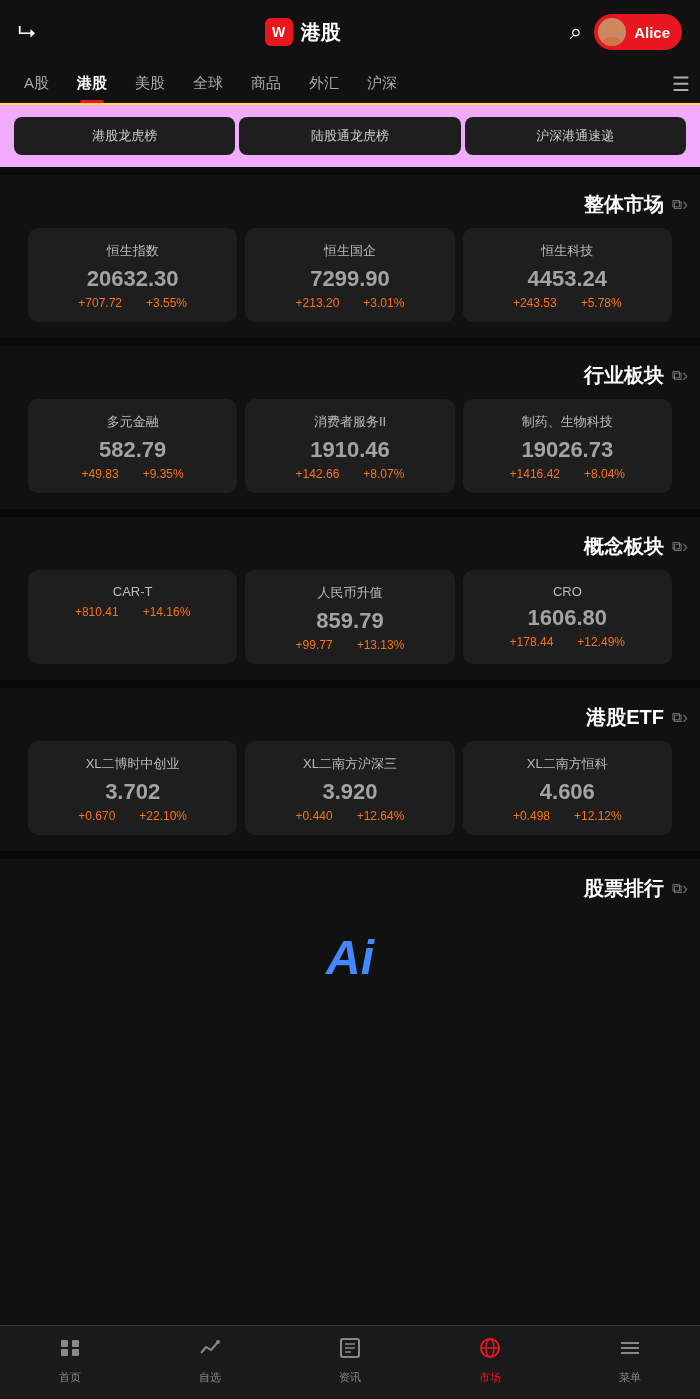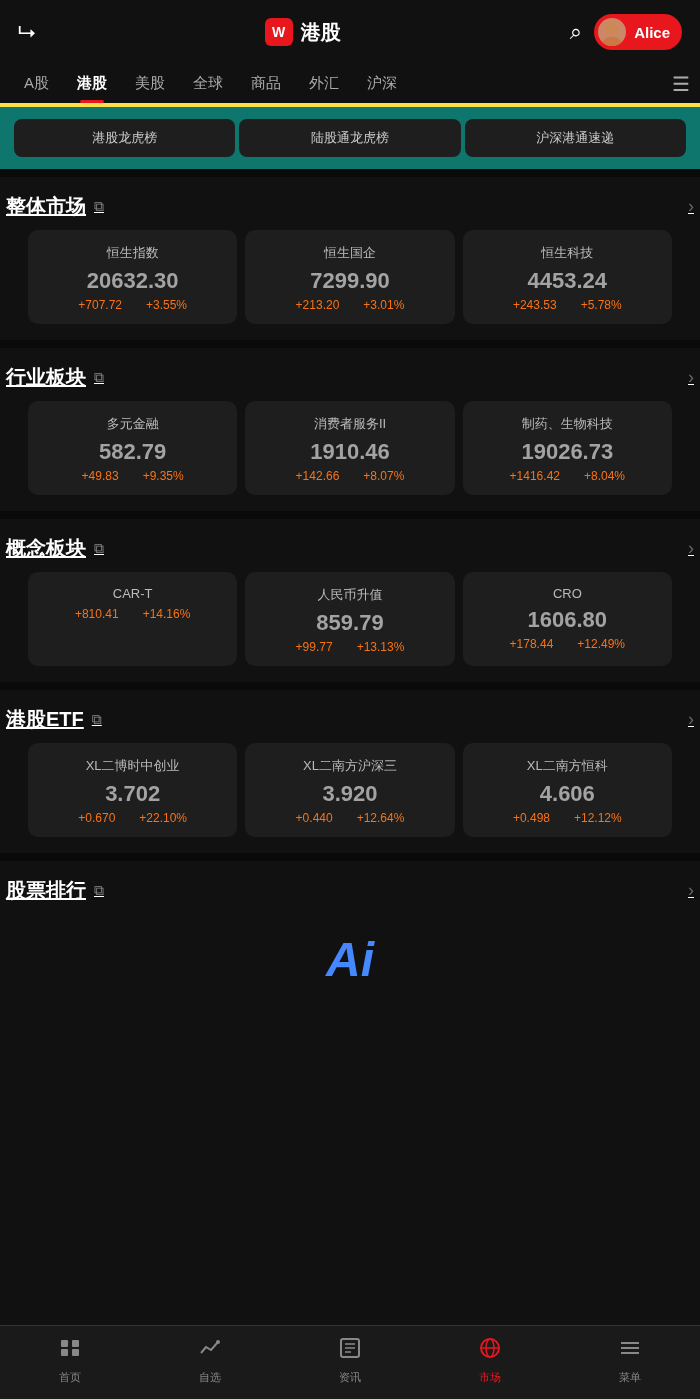--- a/index.html
+++ b/index.html
@@ -48,21 +48,21 @@
       display: flex; align-items: center; justify-content: center;
       font-size: 12px;
     }
     .user-name { font-size: 15px; font-weight: 600; color: #fff; }
 
     
     .nav-tabs {
       display: flex;
       align-items: center;
       padding: 0 10px;
-      border-bottom: 4px solid #fde047;
+      border-bottom: 2px solid #fde047;
       background: #111111;
     }
     .nav-tab {
       padding: 10px 14px;
       font-size: 15px;
       color: #aaa;
       position: relative;
       white-space: nowrap;
     }
     .nav-tab.active {
@@ -78,39 +78,38 @@
       background: #e8171e;
       border-radius: 2px;
     }
     .nav-menu { margin-left: auto; font-size: 20px; color: #aaa; }
 
     
     .quick-links {
       display: flex;
       gap: 4px;
       padding: 12px 14px;
-      background: #0f766e;
+      background: #f0abfc;
     }
     .quick-link {
       flex: 1;
       background: #1e1e1e;
       border-radius: 8px;
       padding: 10px 6px;
       text-align: center;
       font-size: 13px;
       color: #ccc;
     }
 
     
     .section-header {
       display: flex;
       align-items: center;
-      justify-content: space-between;
-      padding: 16px 6px 10px;
-      text-decoration: underline;
+      justify-content: flex-end;
+      padding: 16px 12px 10px;
     }
     .section-title-wrap { display: flex; align-items: center; gap: 8px; }
     .section-title { font-size: 20px; font-weight: 700; color: #fff; }
     .section-link-icon { font-size: 14px; color: #888; }
     .section-arrow { font-size: 18px; color: #666; }
 
     
     .cards-grid {
       display: grid;
       grid-template-columns: repeat(3, 1fr);

